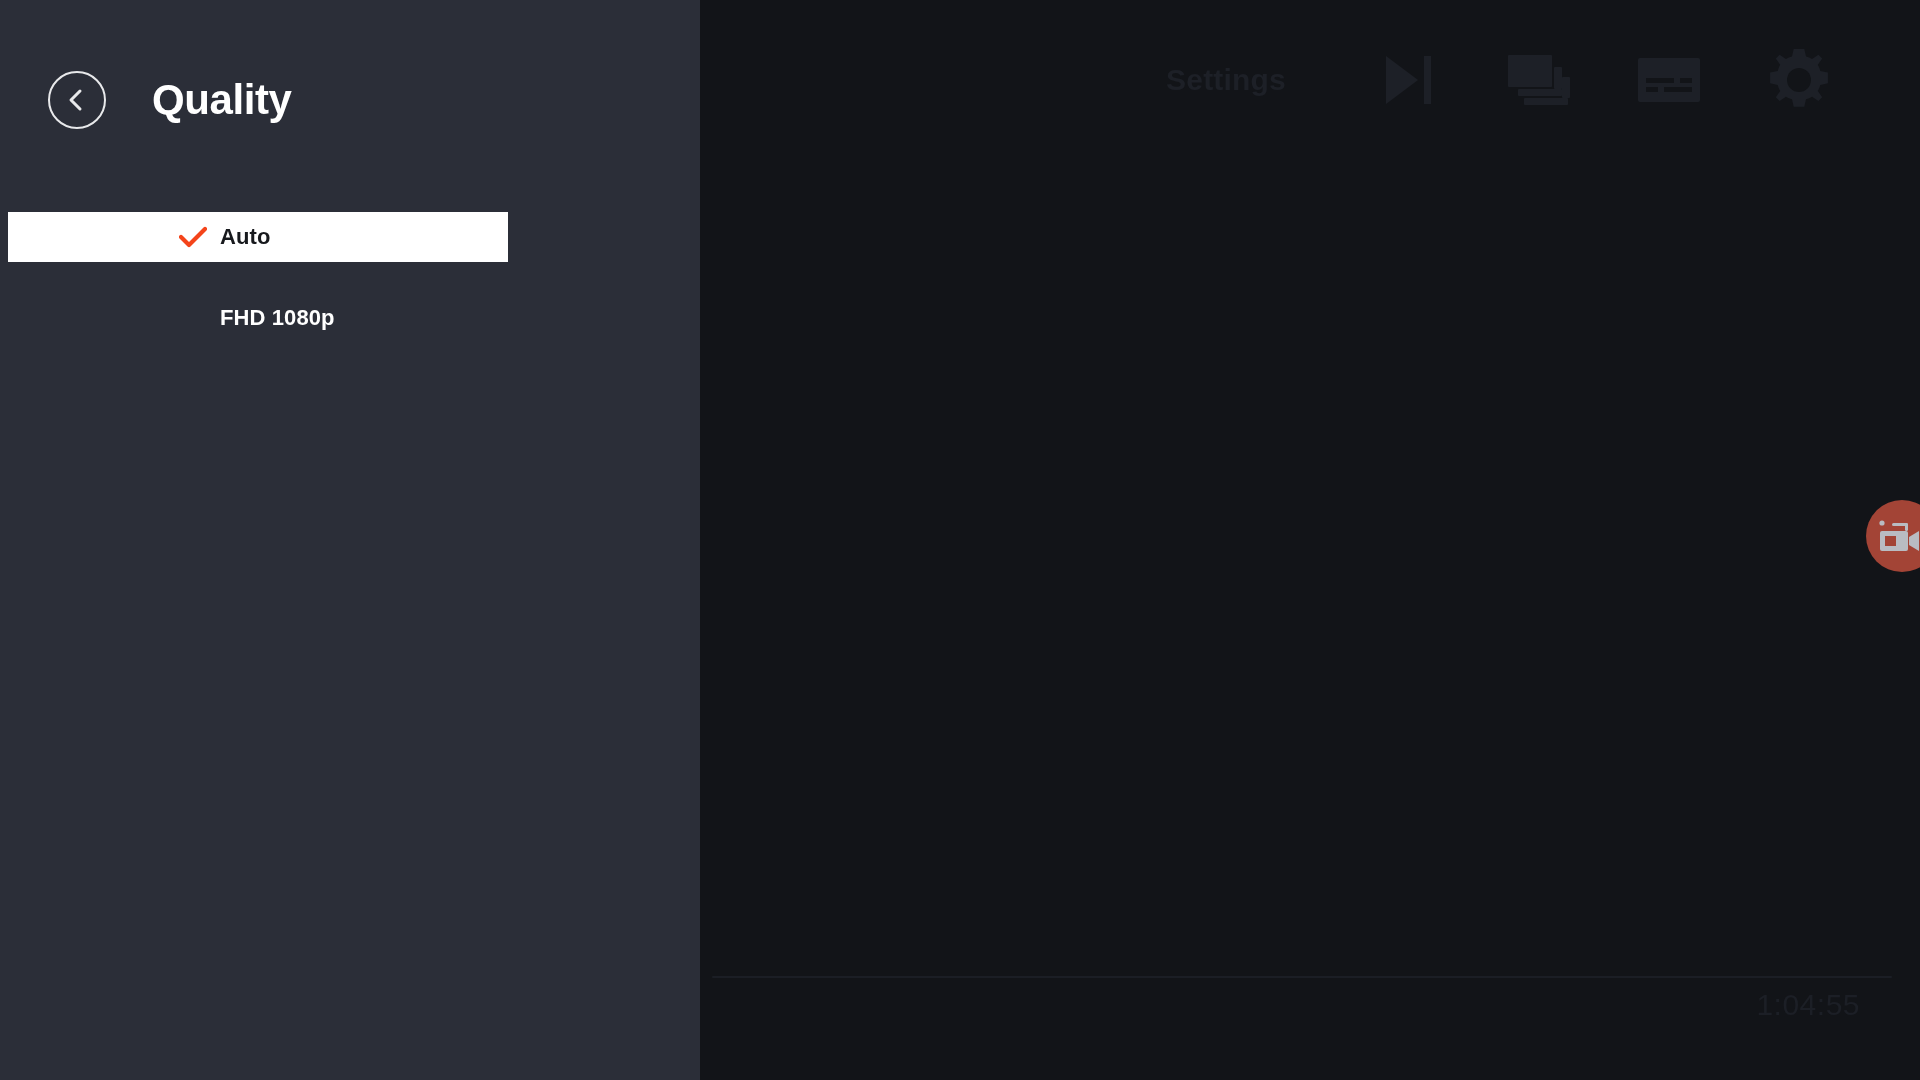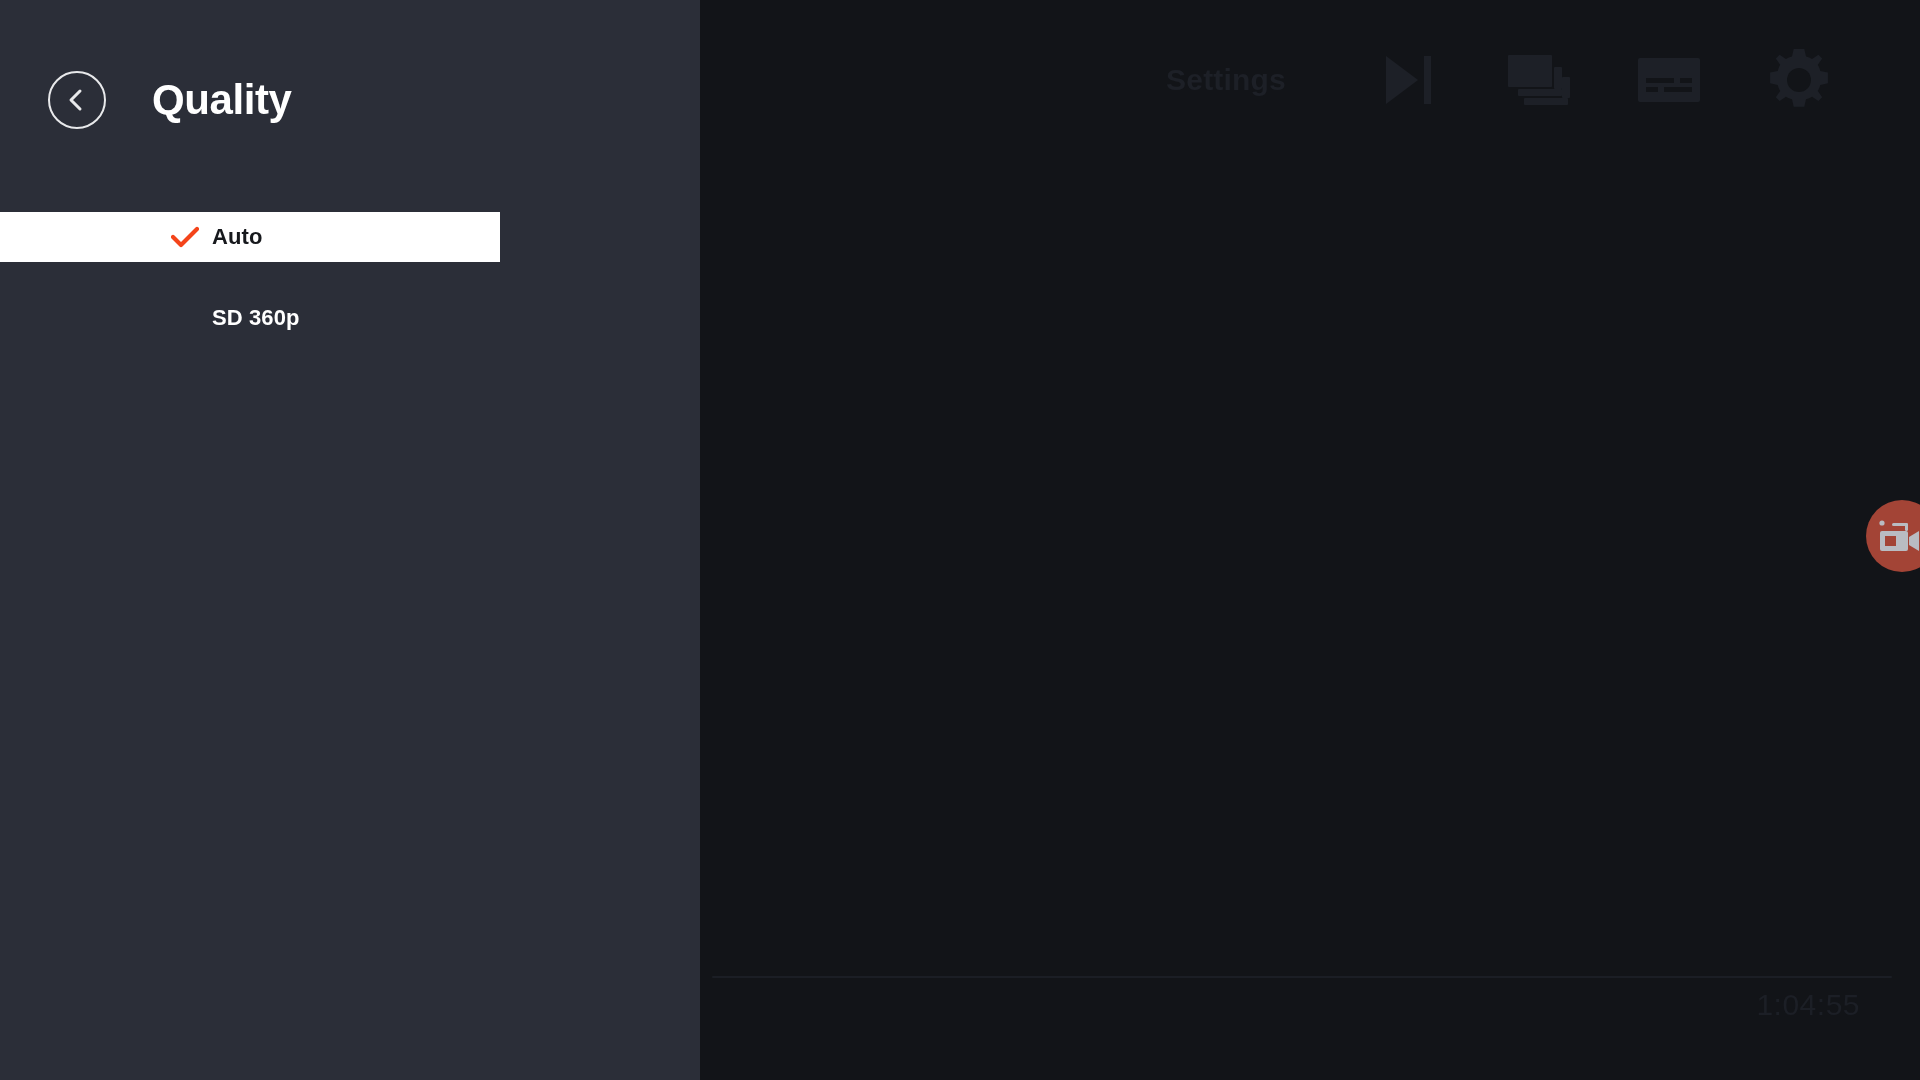--- a/index.html
+++ b/index.html
@@ -146,20 +146,21 @@
     font-size: 42px;
     font-weight: bold;
     letter-spacing: -0.4px;
     line-height: 1;
     user-select: none;
   }
 
   
   .options {
     margin-top: 12px;
+    margin-left: 8px;
   }
 
   .option-row {
     position: relative;
     display: flex;
     align-items: center;
     height: 50px;
     margin-bottom: 31px;
     padding-left: 150px;
     cursor: pointer;
@@ -282,22 +283,22 @@
 
       <div class="option-row selected">
         <span class="option-check">
           <svg width="28" height="22" viewBox="0 0 28 22" fill="none" stroke="#f4441a" stroke-width="4.2" stroke-linecap="round" stroke-linejoin="round" aria-hidden="true">
             <polyline points="2,11 10,19 26,3"></polyline>
           </svg>
         </span>
         <span class="option-label">Auto</span>
       </div>
 
-
-
       <div class="option-row">
-        <span class="option-label">SD 360p</span>
-      </div>
+        <span class="option-label">FHD 1080p</span>
+      </div>
+
+
 
     </div>
   </div>
 
 </div>
 
 </body></html>

